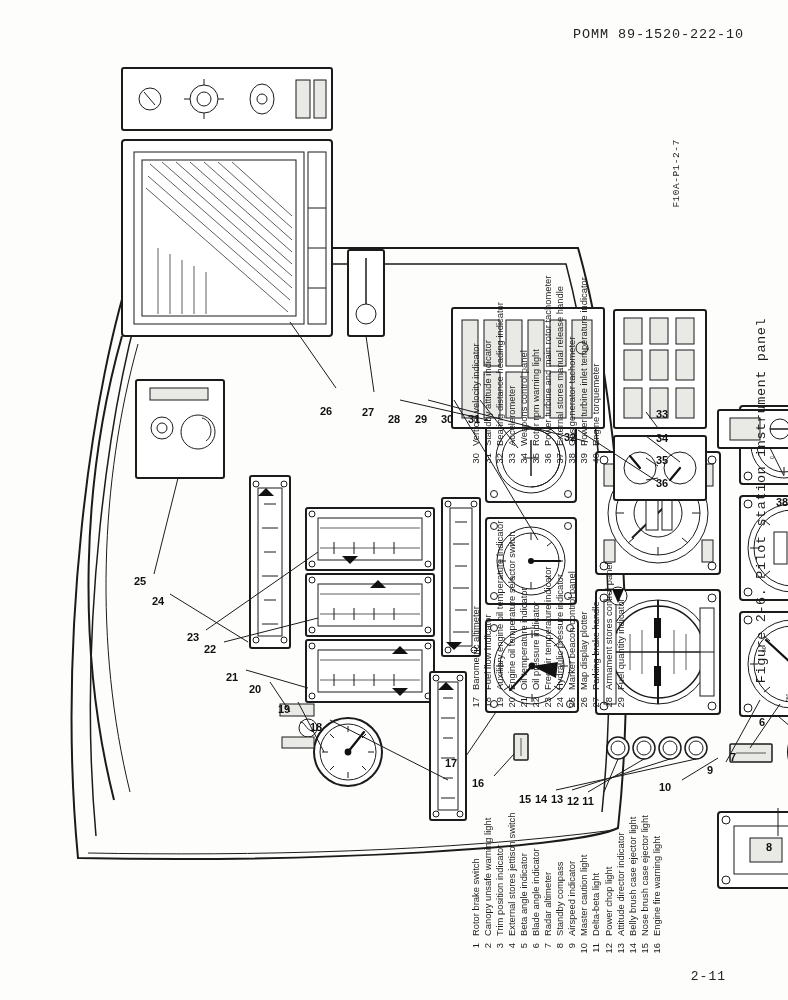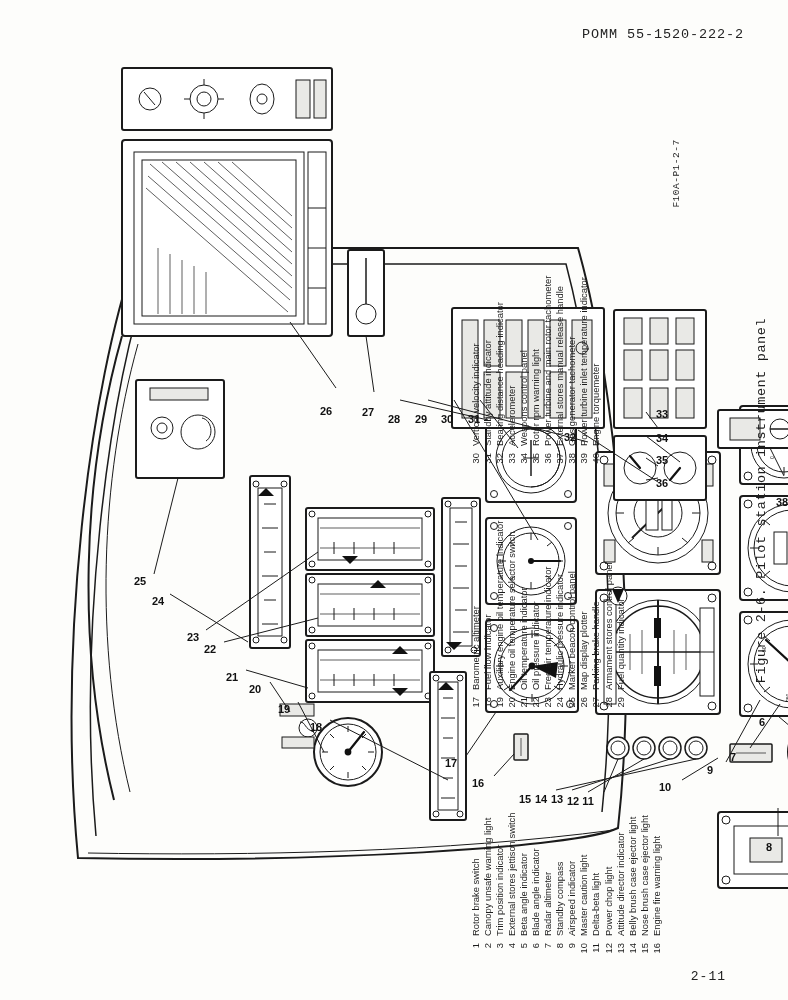--- a/index.html
+++ b/index.html
@@ -71,21 +71,21 @@
   .ltxt{flex:0 0 auto;}
   .lcol.c1{width:246px;}
   .lcol.c2{width:244px;}
   .lcol.c3{width:220px;}
 </style>
 </head>
 <body>
 
 <div class="page">
 
-  <div class="doc-header">POMM 55-1520-222-2</div>
+  <div class="doc-header">POMM 89-1520-222-10</div>
 
   <div class="art-wrap">
     <div class="art-rot">
       <div class="art">
         <svg width="890" height="660" viewBox="0 0 890 660">
 
           <g>
             <path class="ln lw2" d="M90 60 C 300 40, 560 70, 700 120 L 700 560 C 560 600, 300 620, 120 600 C 100 560, 85 300, 90 60 Z" fill="#ffffff"></path>
             <path class="ln lw15" d="M112 78 C 310 60, 548 88, 684 134 L 684 548 C 548 584, 312 602, 136 584" fill="none"></path>
             <path class="ln lw1" d="M95 70 C 92 230, 96 430, 118 596" fill="none"></path>

